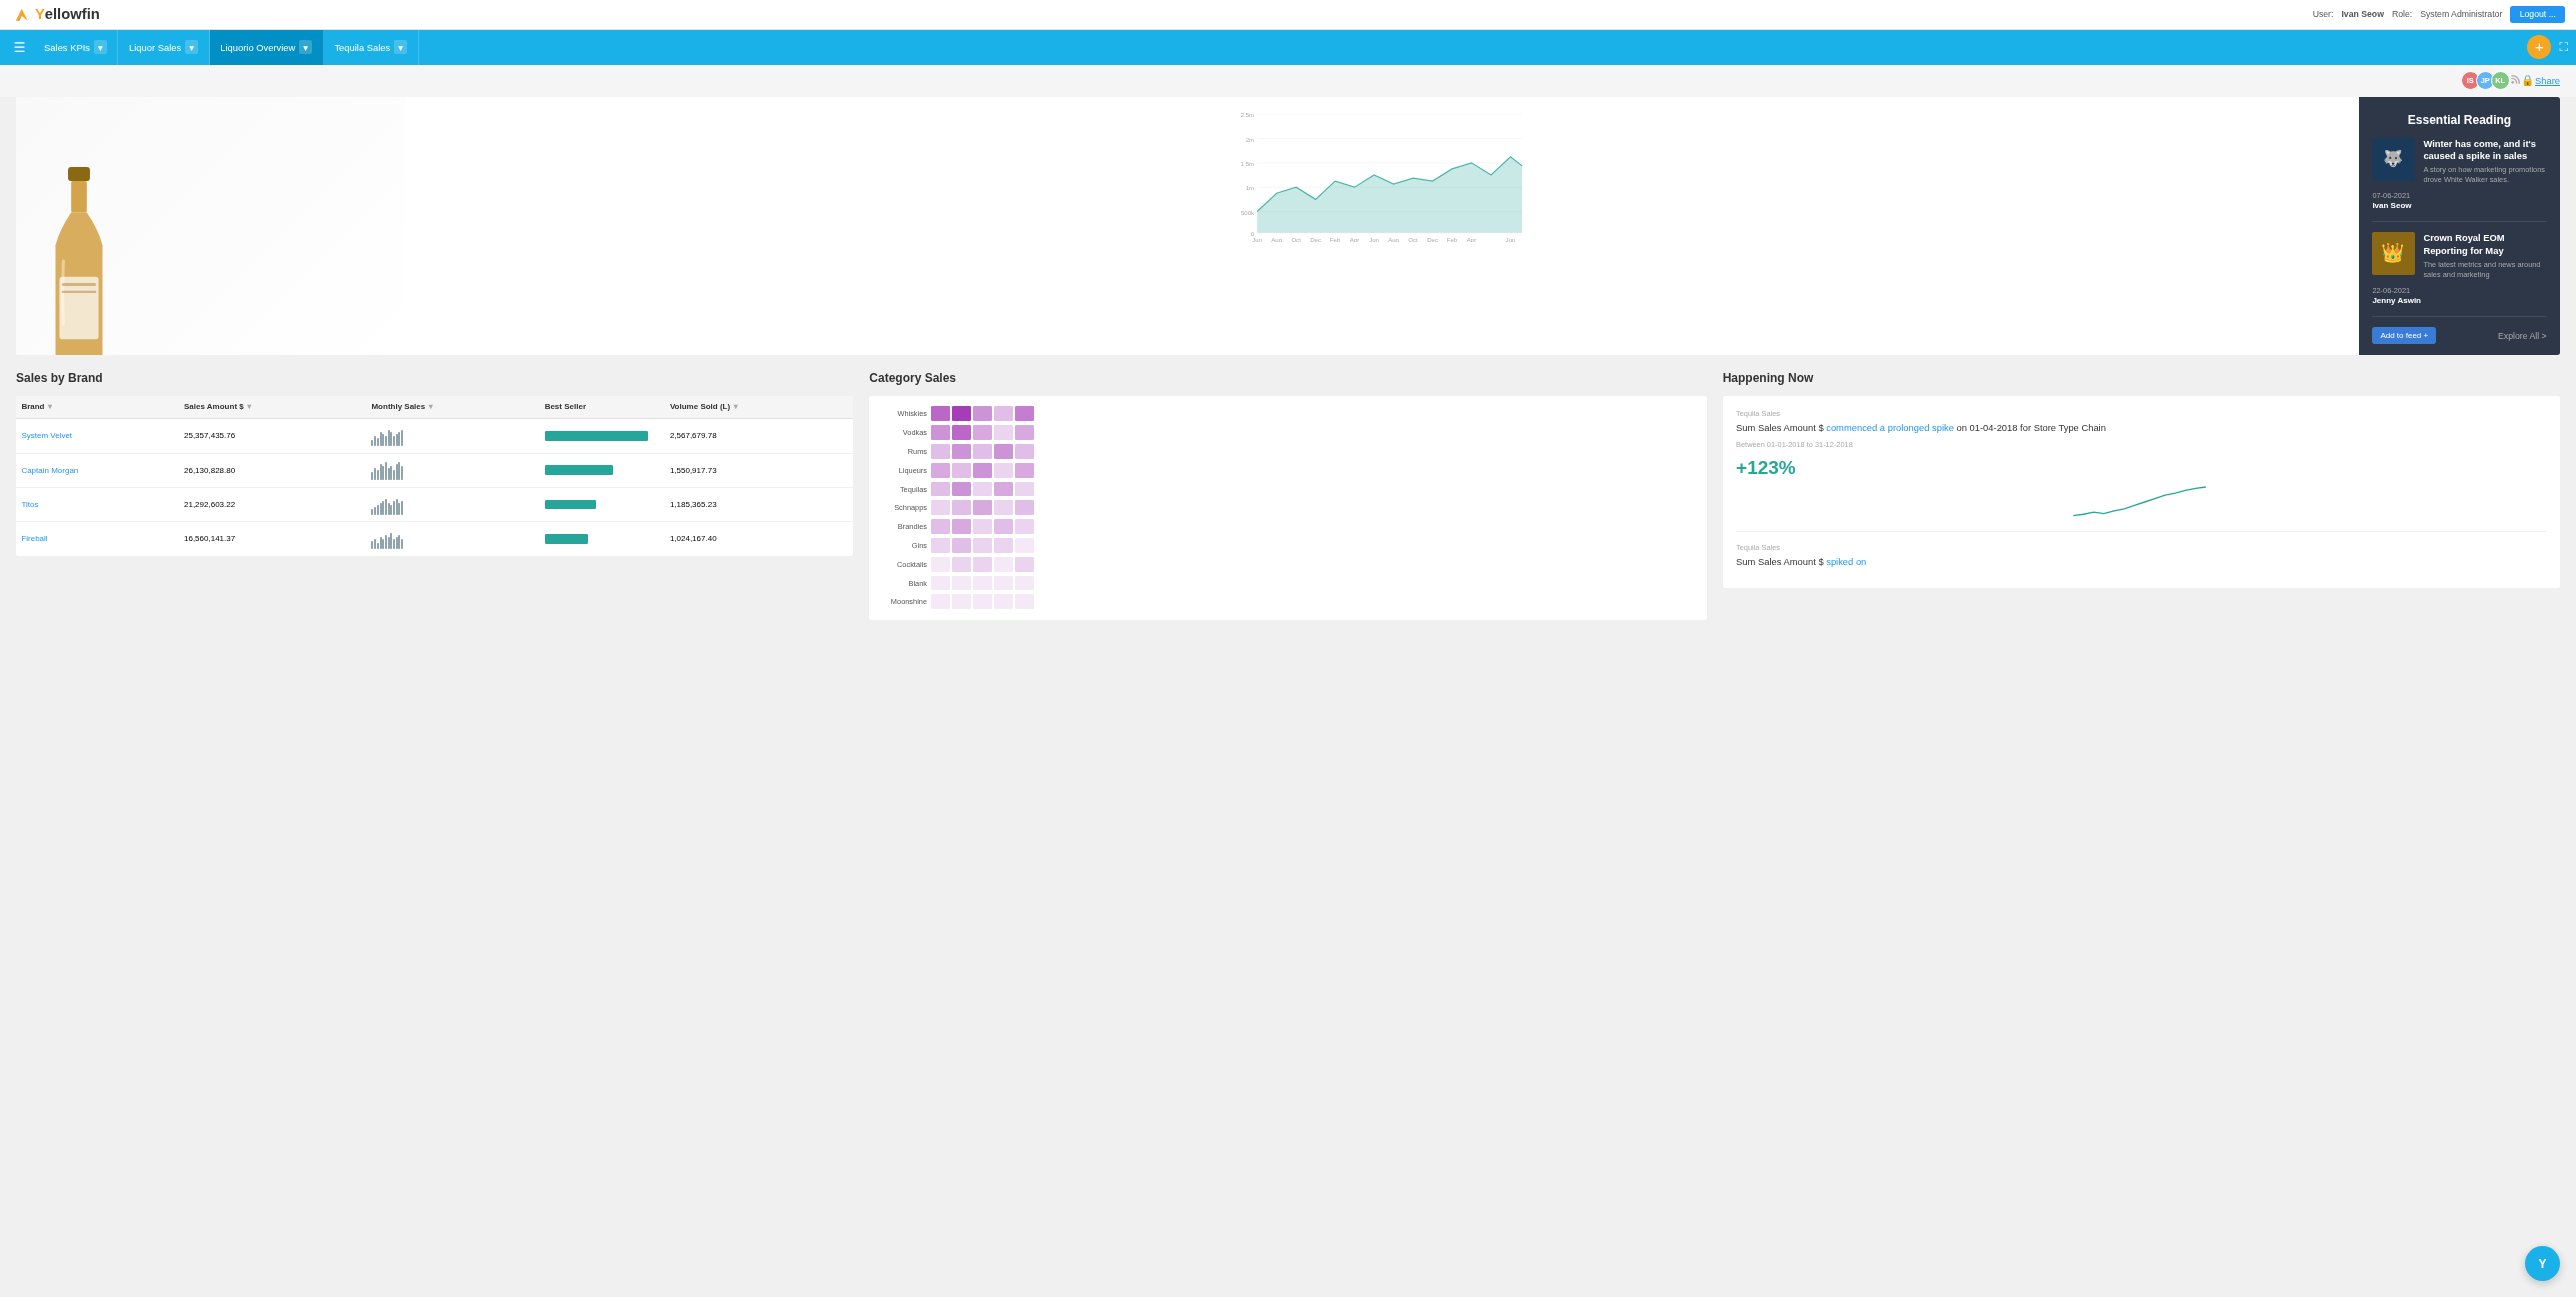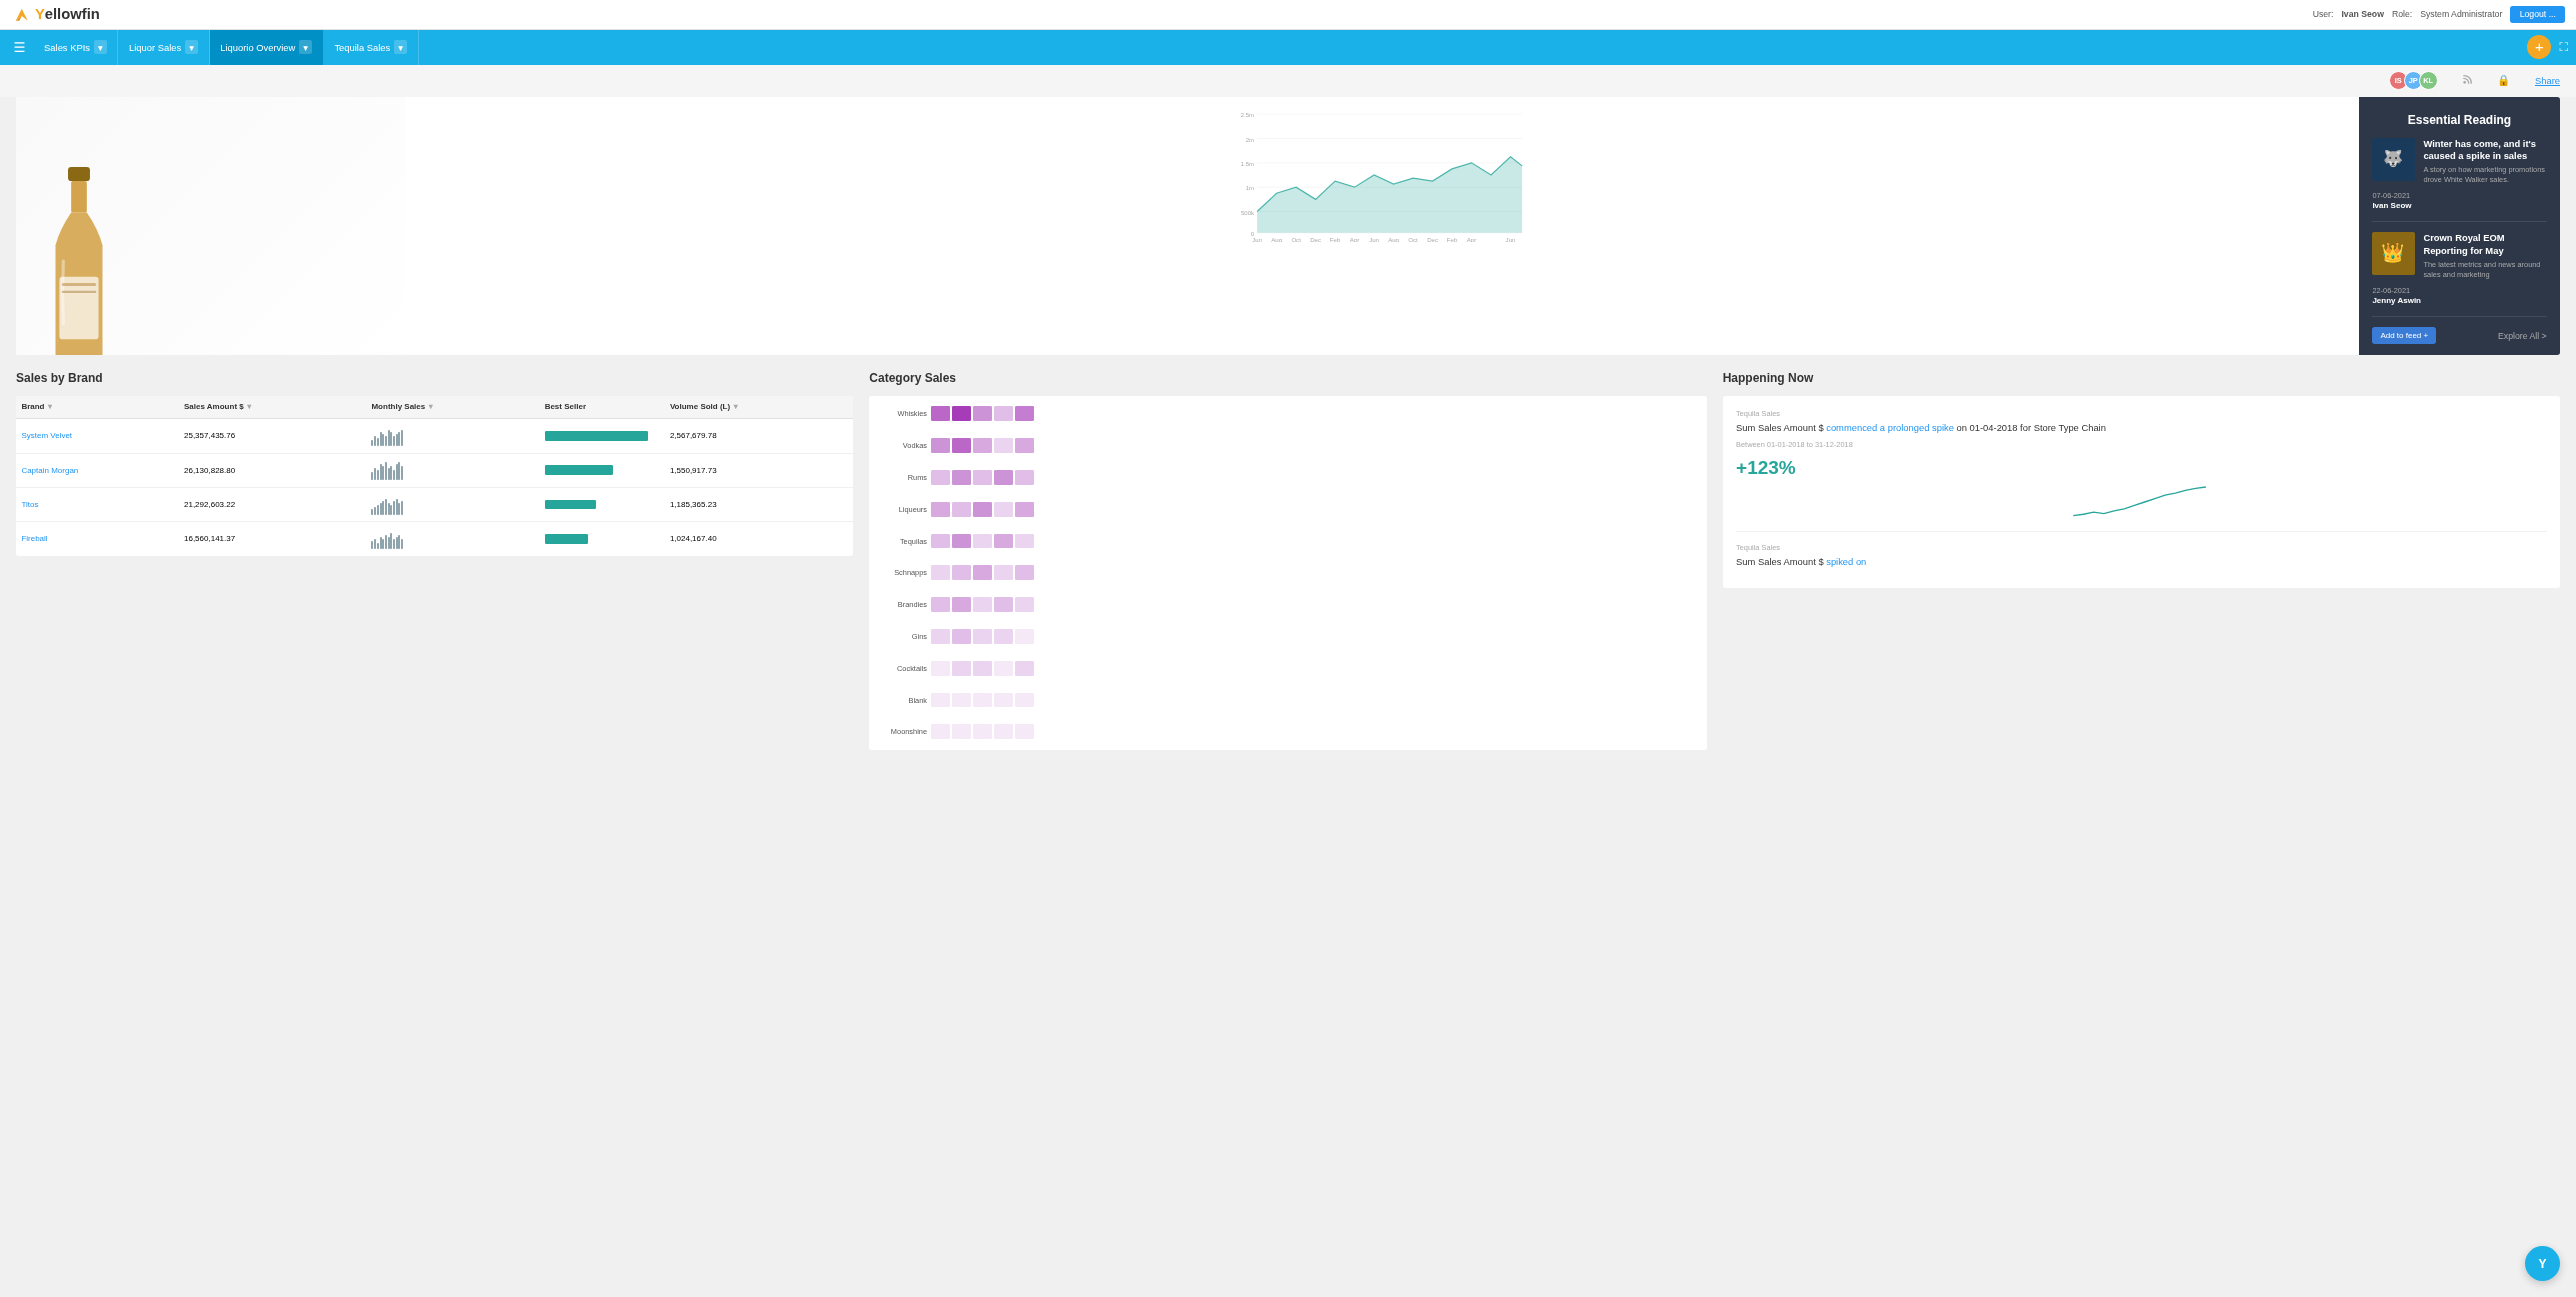--- a/index.html
+++ b/index.html
@@ -76,21 +76,21 @@
     .fullscreen-btn {
       color: #fff; font-size: 12px; cursor: pointer; padding: 2.7px;
     }
 
     
     .share-bar {
       display: flex;
       justify-content: flex-end;
       align-items: center;
       padding: 6.7px 16px;
-      gap: 24px;
+      gap: 0;
       background: #f5f5f5;
     }
     .avatar-group { display: flex; }
     .avatar {
       width: 19px; height: 19px; border-radius: 50%;
       background: #ccc;
       border: 1.3px solid #fff;
       margin-left: -4px;
       display: flex; align-items: center; justify-content: center;
       font-size: 7.4px; color: #fff; font-weight: 600;
@@ -233,21 +233,21 @@
 
     
     .category-chart-wrap {
       background: #fff;
       border-radius: 2.7px;
       padding: 10.7px;
     }
     .heatmap-grid {
       display: flex;
       flex-direction: column;
-      gap: 17px;
+      gap: 4px;
     }
     .heatmap-row {
       display: flex;
       align-items: center;
       gap: 4px;
     }
     .heatmap-label { font-size: 7.4px; color: #555; width: 47px; text-align: right; flex-shrink: 0; }
     .heatmap-cells { display: flex; gap: 2px; }
     .heatmap-cell {
       width: 19px; height: 14.8px;

